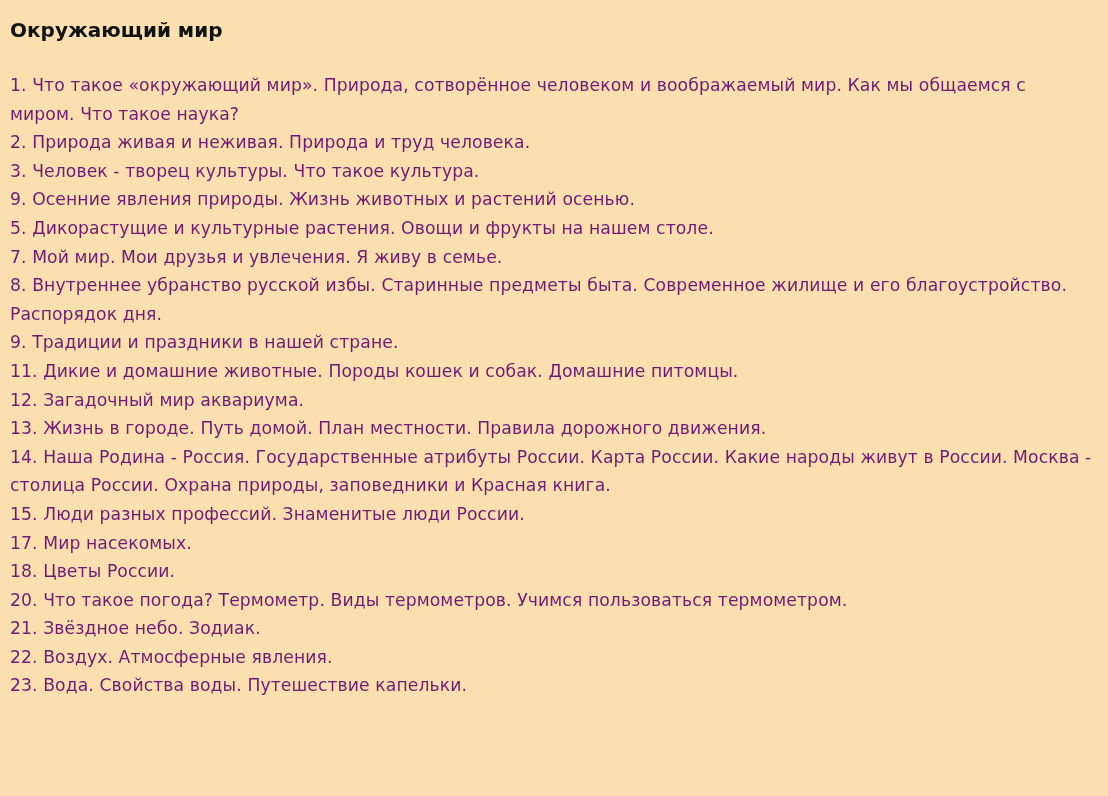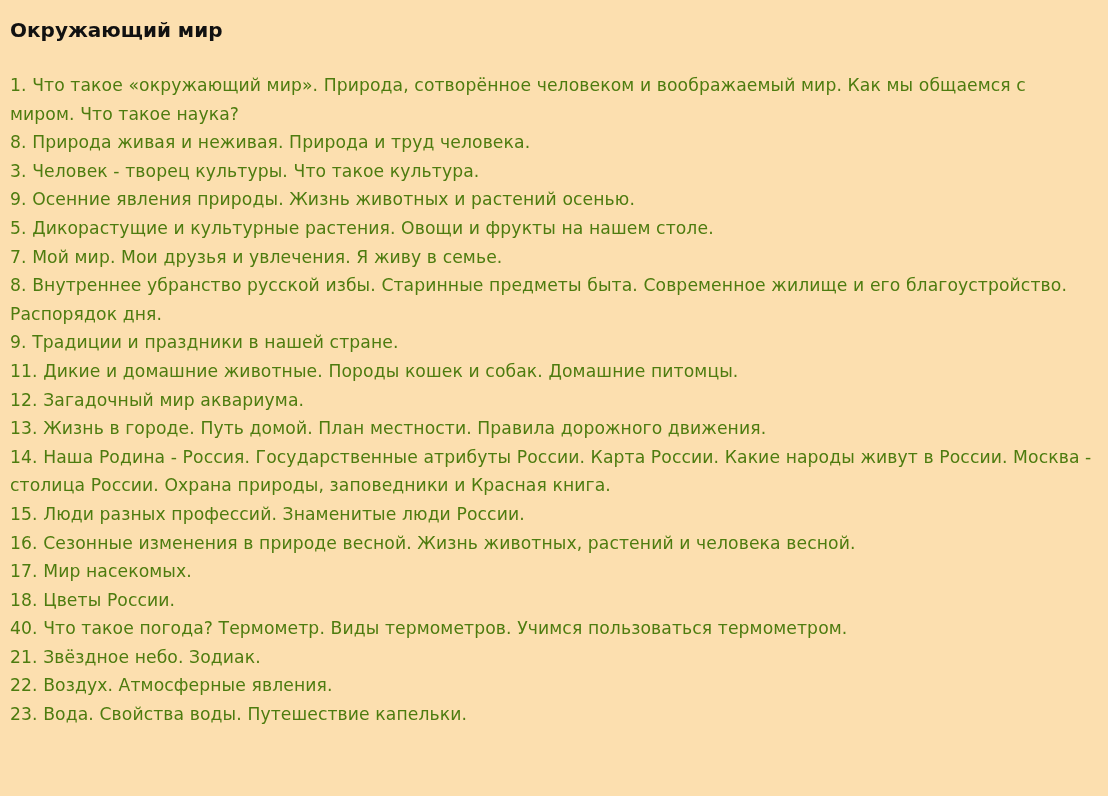--- a/index.html
+++ b/index.html
@@ -31,52 +31,51 @@
   }
   .topic-list {
     margin: 0;
     padding: 0;
     list-style: none;
   }
   .topic-list li {
     font-size: 17.2px;
     line-height: 28.6px;
     padding-left: 4px;
-    color: #4d7c0f;
+    color: #701a75;
     letter-spacing: 0.1px;
   }
   .spacer {
     height: 29px;
   }
 </style>
 </head>
 <body>
 
 <div class="page">
 
   <h1 class="doc-title">Окружающий мир</h1>
 
   <div class="spacer"></div>
 
   <ul class="topic-list">
     <li>1. Что такое «окружающий мир». Природа, сотворённое человеком и воображаемый мир. Как мы общаемся с миром. Что такое наука?</li>
-    <li>8. Природа живая и неживая. Природа и труд человека.</li>
+    <li>2. Природа живая и неживая. Природа и труд человека.</li>
     <li>3. Человек - творец культуры. Что такое культура.</li>
     <li>9. Осенние явления природы. Жизнь животных и растений осенью.</li>
     <li>5. Дикорастущие и культурные растения. Овощи и фрукты на нашем столе.</li>
     <li>7. Мой мир. Мои друзья и увлечения. Я живу в семье.</li>
     <li>8. Внутреннее убранство русской избы. Старинные предметы быта. Современное жилище и его благоустройство. Распорядок дня.</li>
     <li>9. Традиции и праздники в нашей стране.</li>
     <li>11. Дикие и домашние животные. Породы кошек и собак. Домашние питомцы.</li>
     <li>12. Загадочный мир аквариума.</li>
     <li>13. Жизнь в городе. Путь домой. План местности. Правила дорожного движения.</li>
     <li>14. Наша Родина - Россия. Государственные атрибуты России. Карта России. Какие народы живут в России. Москва - столица России. Охрана природы, заповедники и Красная книга.</li>
     <li>15. Люди разных профессий. Знаменитые люди России.</li>
-    <li>16. Сезонные изменения в природе весной. Жизнь животных, растений и человека весной.</li>
     <li>17. Мир насекомых.</li>
     <li>18. Цветы России.</li>
-    <li>40. Что такое погода? Термометр. Виды термометров. Учимся пользоваться термометром.</li>
+    <li>20. Что такое погода? Термометр. Виды термометров. Учимся пользоваться термометром.</li>
     <li>21. Звёздное небо. Зодиак.</li>
     <li>22. Воздух. Атмосферные явления.</li>
     <li>23. Вода. Свойства воды. Путешествие капельки.</li>
   </ul>
 
 </div>
 
 </body></html>

